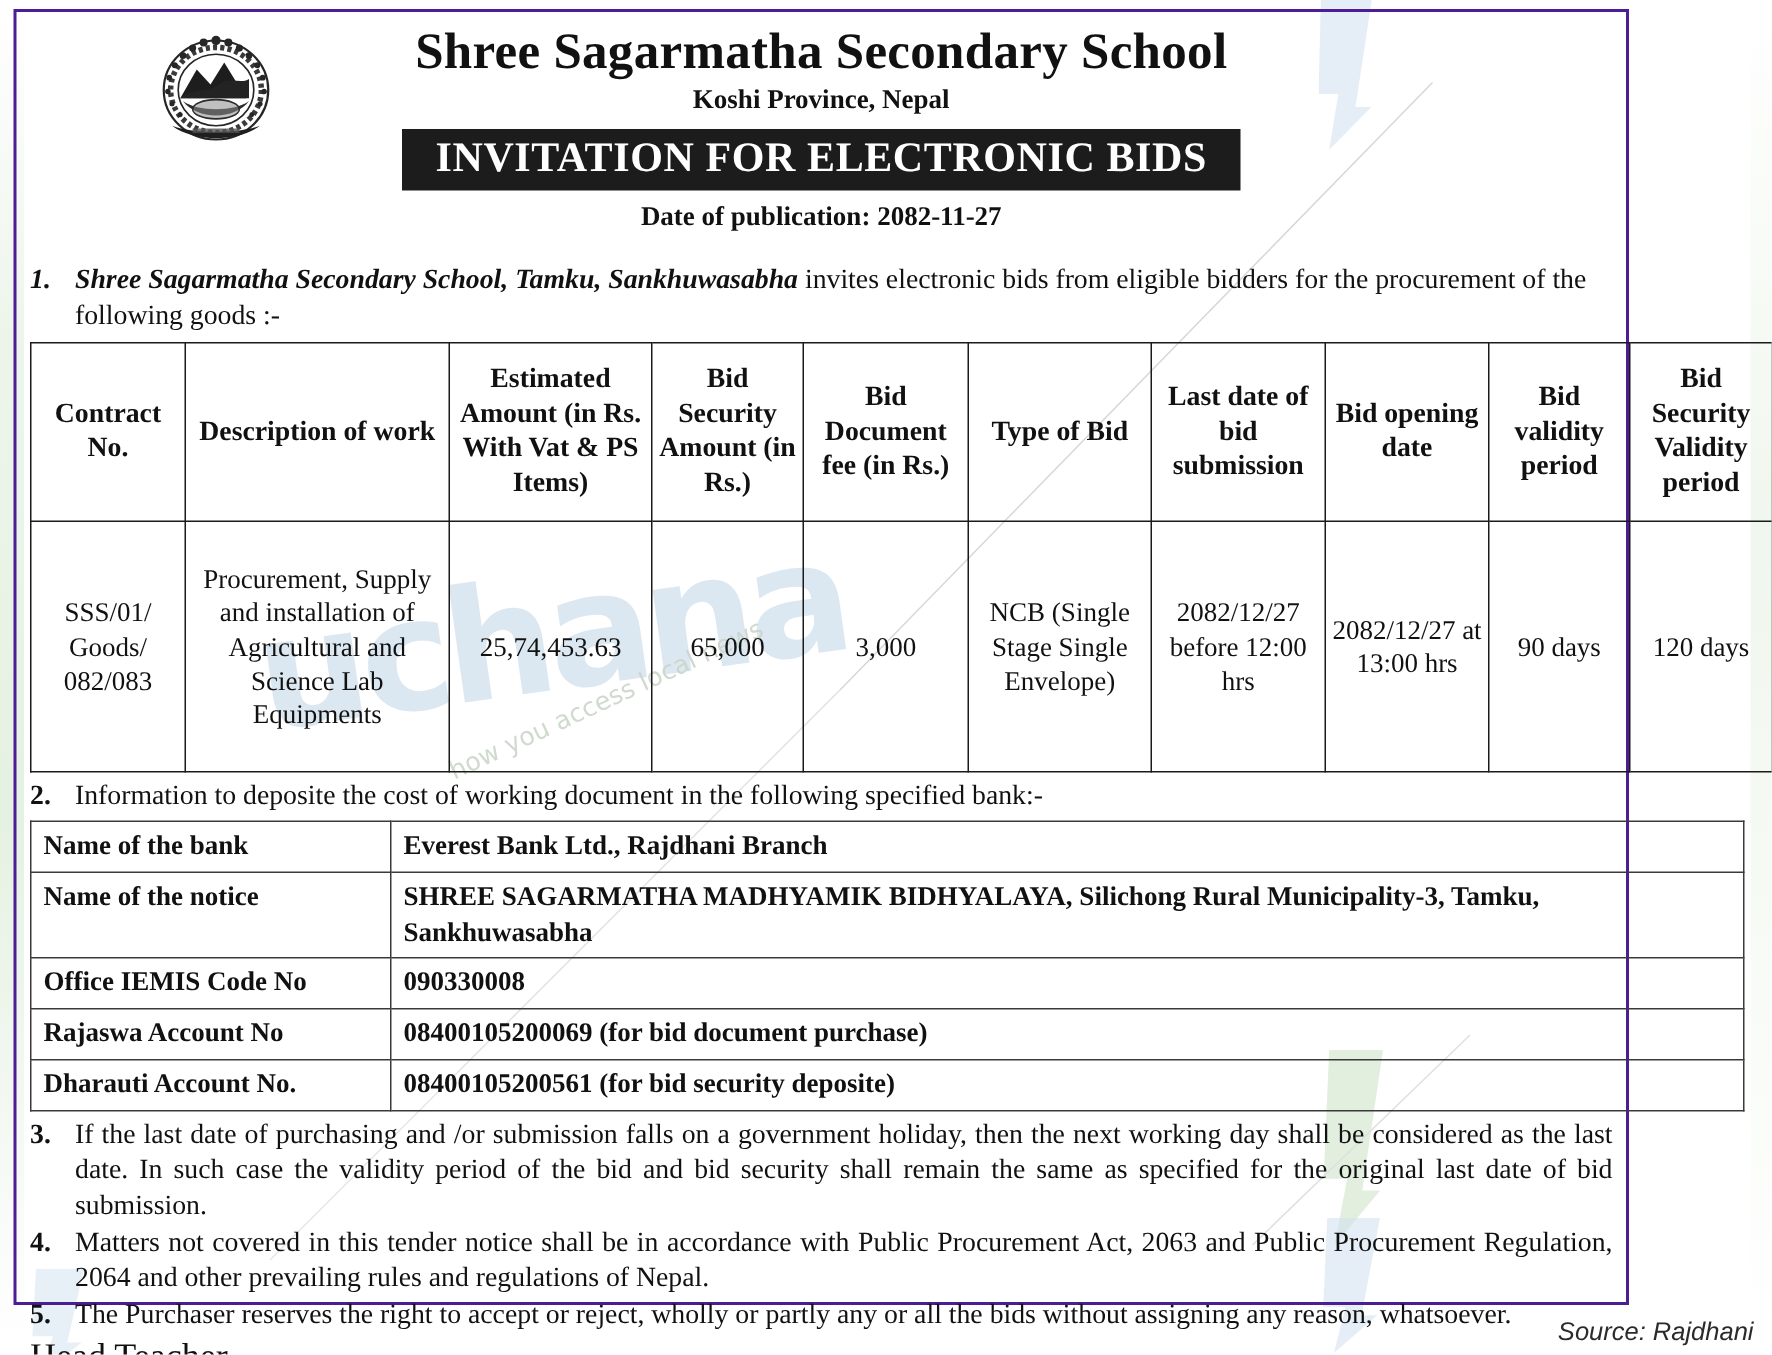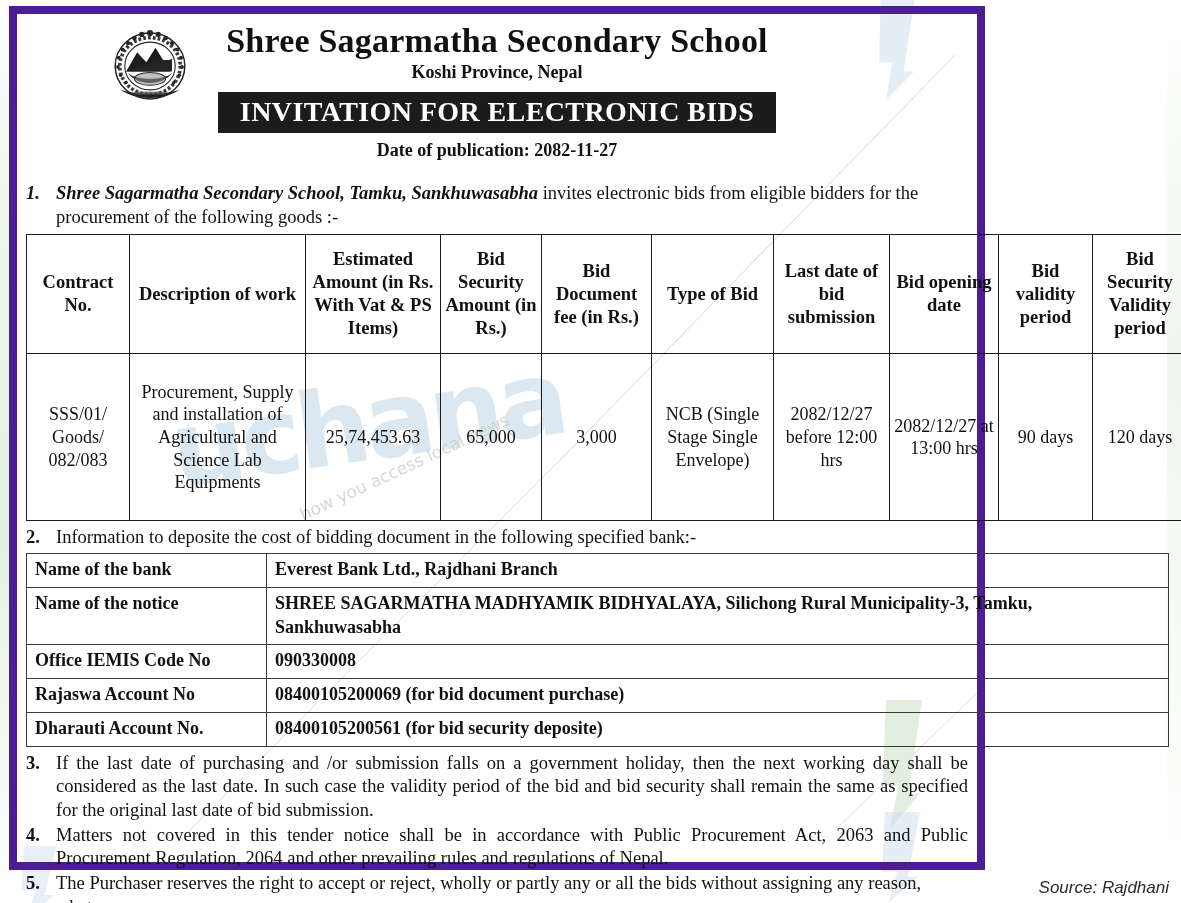--- a/index.html
+++ b/index.html
@@ -107,23 +107,23 @@
     opacity: .85;
     transform: rotate(-25deg);
     white-space: nowrap;
   }
 
   
   #page {
     position: absolute;
     left: 9px;
     top: 6px;
-    width: 976px;
+    width: 1077px;
     height: 864px;
-    border: 8px solid #4c1d95;
+    border: 2px solid #4c1d95;
     box-sizing: border-box;
     background: transparent;
     z-index: 2;
   }
   .inner {
     position: relative;
     width: 100%;
     height: 100%;
     padding: 0 9px;
     box-sizing: border-box;
@@ -388,21 +388,21 @@
         <td>2082/12/27 before 12:00 hrs</td>
         <td>2082/12/27 at 13:00 hrs</td>
         <td>90 days</td>
         <td>120 days</td>
       </tr>
     </tbody>
   </table>
 
   <div class="clause clause2">
     <div class="num">2.</div>
-    <div class="body nojust">Information to deposite the cost of bidding document in the following specified bank:-</div>
+    <div class="body nojust">Information to deposite the cost of working document in the following specified bank:-</div>
   </div>
 
   <table class="bank">
     <tbody>
       <tr>
         <td class="lbl">Name of the bank</td>
         <td>Everest Bank Ltd., Rajdhani Branch</td>
       </tr>
       <tr class="tall">
         <td class="lbl">Name of the notice</td>

